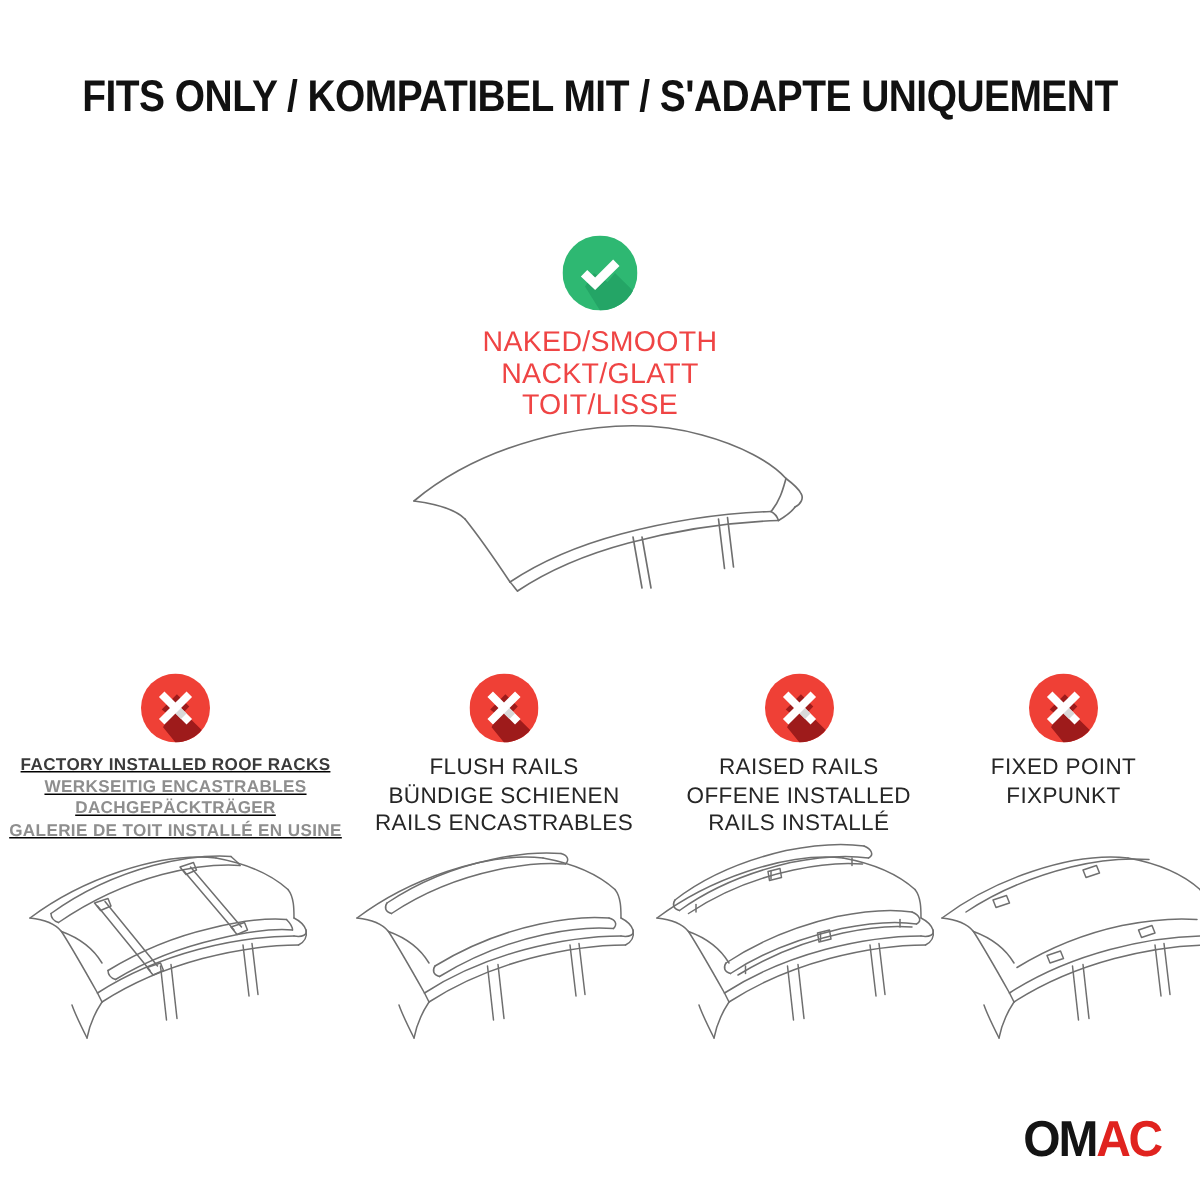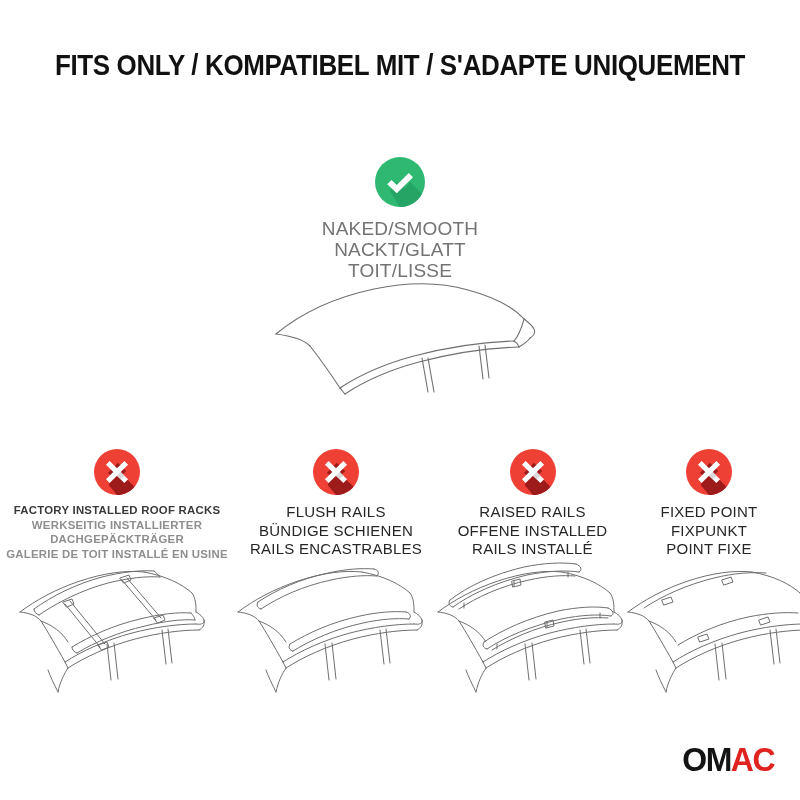--- a/index.html
+++ b/index.html
@@ -42,21 +42,21 @@
     text-align: center;
   }
   .badge-ok {
     width: 50px;
     height: 50px;
     margin: 0 auto;
     display: block;
   }
   .approved-labels {
     margin-top: 11px;
-    color: #737373;
+    color: #ef4444;
     font-size: 19px;
     line-height: 21px;
     font-weight: 400;
     letter-spacing: 0.2px;
   }
   .approved-labels div { white-space: nowrap; }
 
   .roof-top {
     position: absolute;
     top: 278px;
@@ -71,21 +71,21 @@
     top: 449px;
     left: 0;
     width: 800px;
     height: 300px;
   }
   .col {
     position: absolute;
     top: 0;
     text-align: center;
   }
-  .col-0 { left: 2px;   width: 230px; }
+  .col-0 { left: 2px;   width: 230px; text-decoration: underline; }
   .col-1 { left: 226px; width: 220px; }
   .col-2 { left: 425px; width: 215px; }
   .col-3 { left: 620px; width: 178px; }
 
   .badge-no {
     width: 46px;
     height: 46px;
     margin: 0 auto;
     display: block;
   }
@@ -178,21 +178,21 @@
 
   <div class="col col-0">
     <svg class="badge-no" viewBox="0 0 100 100">
       <circle cx="50" cy="50" r="50" fill="#ef4036"></circle>
       <path d="M52 30 70 48 62 56 88 82 C79 93 65 100 50 100 L32 78 40 60 30 52z" fill="#9e1b1b"></path>
       <path d="M58 50 74 34 66 26 50 42 34 26 26 34 42 50 26 66 34 74 50 58 66 74 74 66z" fill="#ffffff"></path>
       <path d="M58 50 66 58 58 66 50 58z" fill="#d9d9d9"></path>
     </svg>
     <div class="col-labels">
       <div class="l0">FACTORY INSTALLED ROOF RACKS</div>
-      <div class="l1">WERKSEITIG INSTALLIERTER</div>
+      <div class="l1">WERKSEITIG ENCASTRABLES</div>
       <div class="l2">DACHGEPÄCKTRÄGER</div>
       <div class="l3">GALERIE DE TOIT INSTALLÉ EN USINE</div>
     </div>
   </div>
 
   <div class="col col-1">
     <svg class="badge-no" viewBox="0 0 100 100">
       <circle cx="50" cy="50" r="50" fill="#ef4036"></circle>
       <path d="M52 30 70 48 62 56 88 82 C79 93 65 100 50 100 L32 78 40 60 30 52z" fill="#9e1b1b"></path>
       <path d="M58 50 74 34 66 26 50 42 34 26 26 34 42 50 26 66 34 74 50 58 66 74 74 66z" fill="#ffffff"></path>
@@ -222,21 +222,20 @@
   <div class="col col-3">
     <svg class="badge-no" viewBox="0 0 100 100">
       <circle cx="50" cy="50" r="50" fill="#ef4036"></circle>
       <path d="M52 30 70 48 62 56 88 82 C79 93 65 100 50 100 L32 78 40 60 30 52z" fill="#9e1b1b"></path>
       <path d="M58 50 74 34 66 26 50 42 34 26 26 34 42 50 26 66 34 74 50 58 66 74 74 66z" fill="#ffffff"></path>
       <path d="M58 50 66 58 58 66 50 58z" fill="#d9d9d9"></path>
     </svg>
     <div class="col-labels">
       <div class="l0">FIXED POINT</div>
       <div class="l1">FIXPUNKT</div>
-      <div class="l2">POINT FIXE</div>
     </div>
   </div>
 </div>
 
 <svg class="roof-small r0" viewBox="0 0 215 145">
   <g fill="none" stroke="#6f6f6f" stroke-width="1" stroke-linecap="round" stroke-linejoin="round">
     <path d="M10 60 C26 48 46 37 70 29 C94 21 116 18 134 20"></path>
     <path d="M10 60 C20 61 27 64 31 69"></path>
     <path d="M31 69 C38 80 46 94 55 110"></path>
     <path d="M55 110 C72 99 96 88 122 81 C145 75 168 72 186 72"></path>

